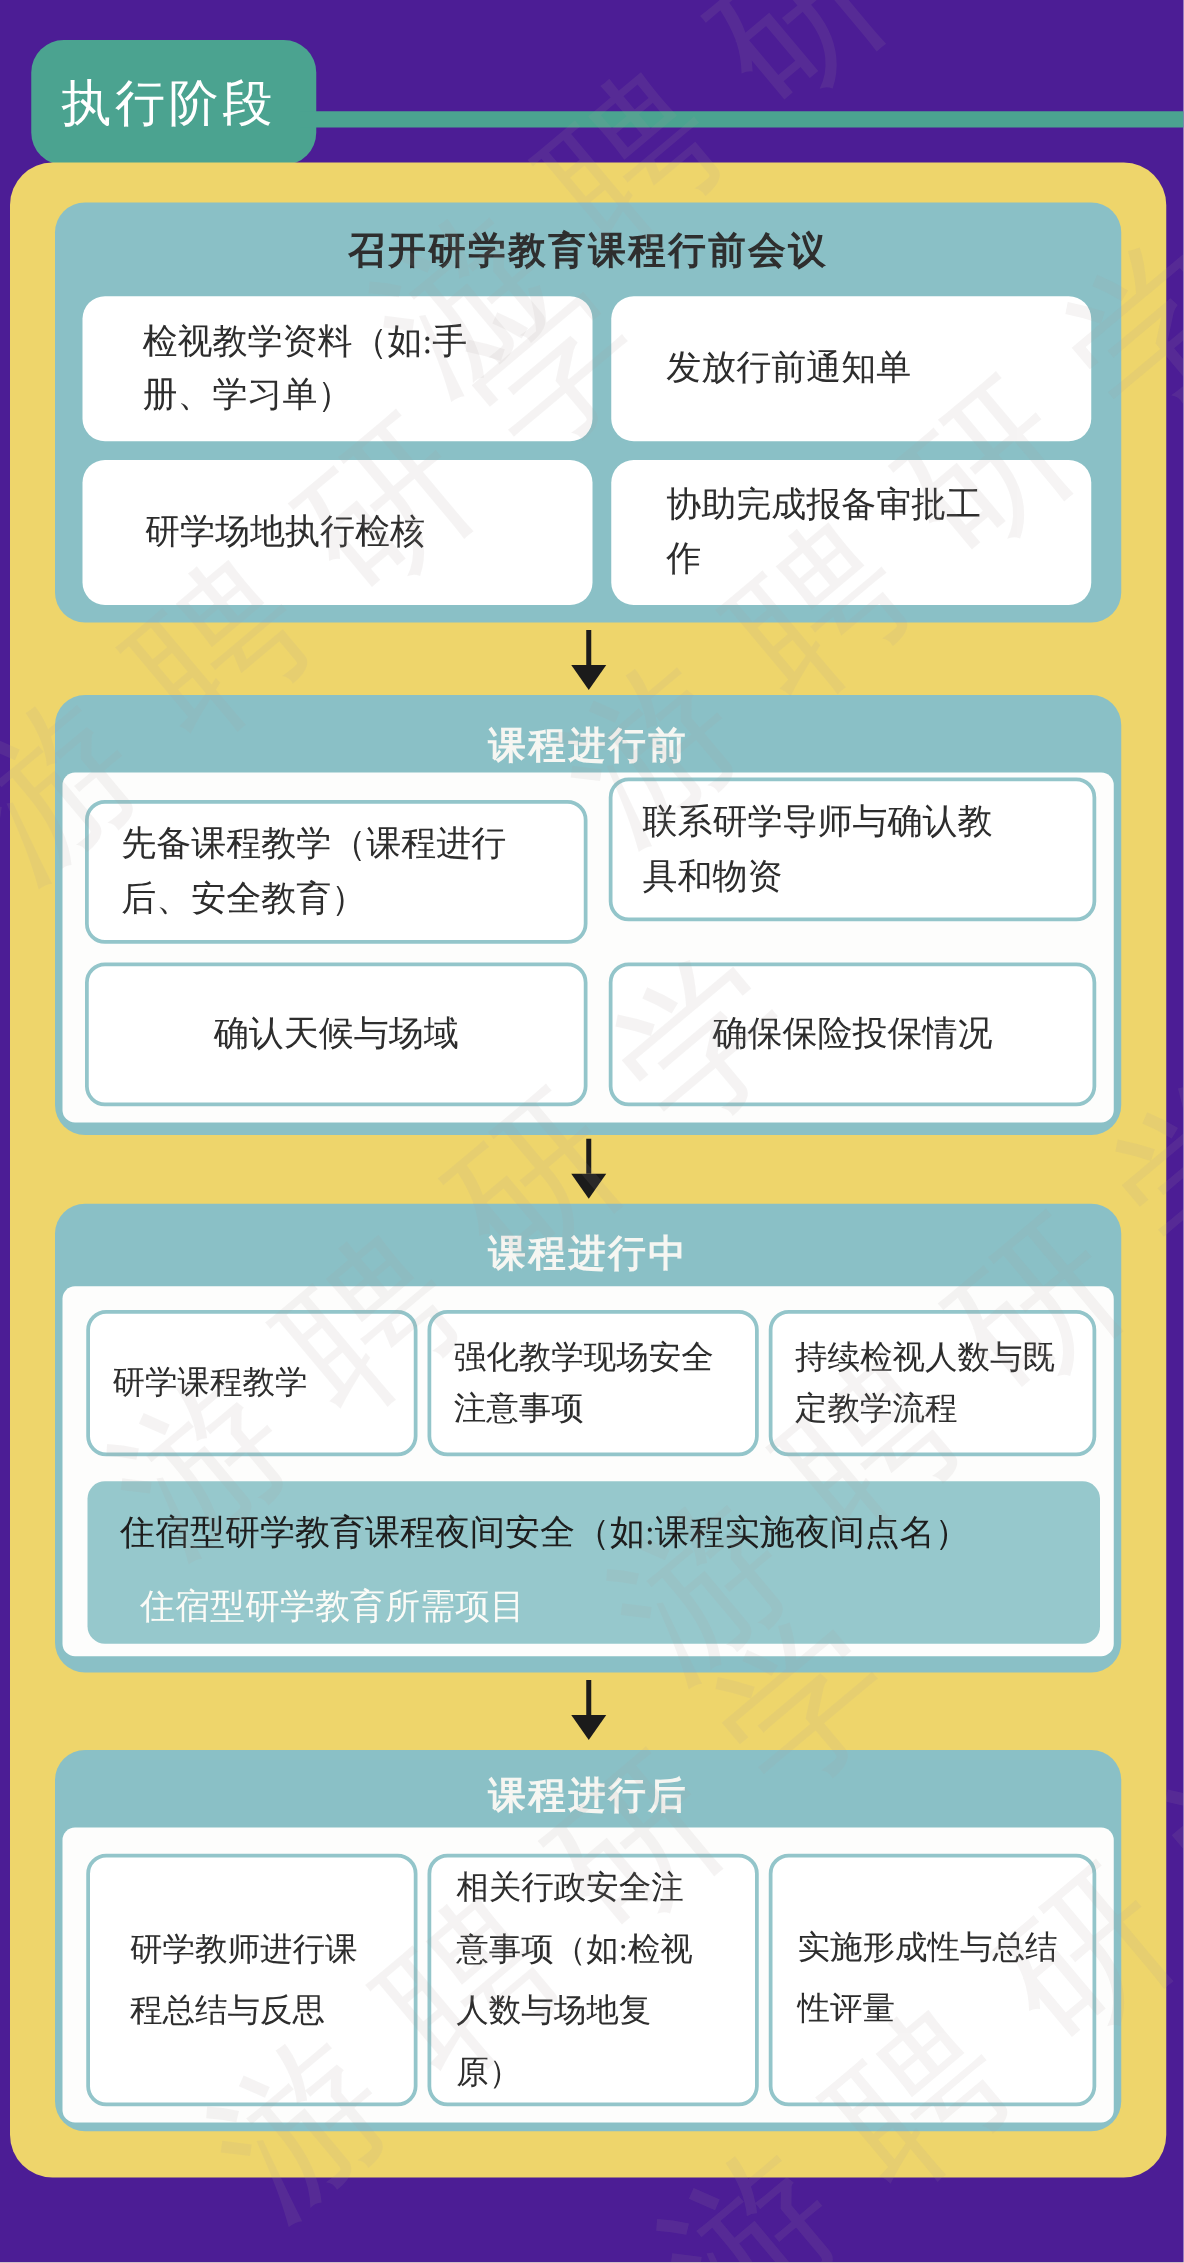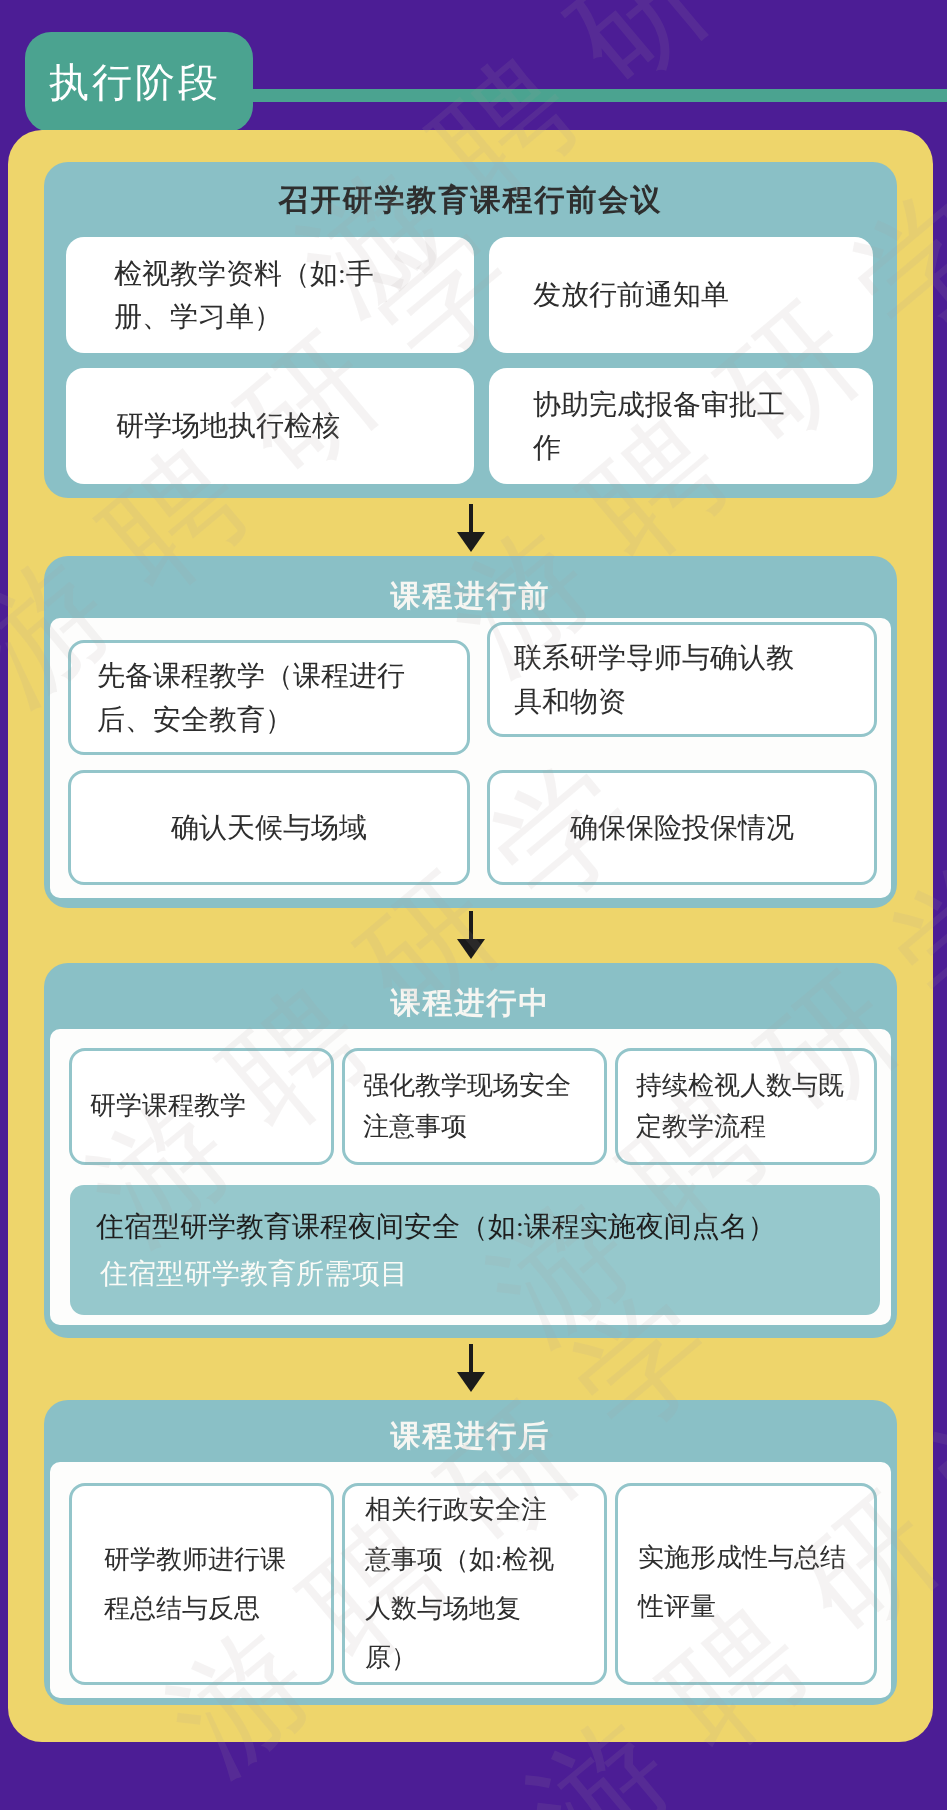--- a/index.html
+++ b/index.html
@@ -58,21 +58,21 @@
   .s3 .card{font-size:26px;line-height:1.55;}
   .s3 .b1{left:19px;top:19px;width:265px;height:117px;padding:0 18px;}
   .s3 .b2{left:292px;top:19px;width:265px;height:117px;padding:0 22px 0 18px;}
   .s3 .b3{left:565px;top:19px;width:262px;height:117px;padding:0 22px 0 18px;}
   .wide{
     position:absolute;left:20px;top:156px;width:810px;height:130px;
     background:#96c8cc;border-radius:14px;box-sizing:border-box;
     padding:20px 20px 0 26px;
   }
   .wide .l1{margin:0;font-size:28px;font-weight:normal;color:#1e1e1e;line-height:43px;}
-  .wide .l2{margin:4px;font-size:28px;color:#fbfbf7;line-height:43px;}
+  .wide .l2{margin:16px;font-size:28px;color:#fbfbf7;line-height:43px;}
   
   .s4 .card{font-size:26px;line-height:1.9;}
   .s4 .b1{left:19px;top:21px;width:265px;height:202px;padding:0 28px 0 32px;}
   .s4 .b2{left:292px;top:21px;width:265px;height:202px;padding:0 44px 0 20px;}
   .s4 .b3{left:565px;top:21px;width:262px;height:202px;padding:0 26px 0 20px;font-family:Liberation Mono, monospace;}
   
   .arrow{position:absolute;left:456px;width:30px;display:flex;flex-direction:column;align-items:center;}
   .a1{top:504px;}
   .a2{top:911px;}
   .a3{top:1344px;}

